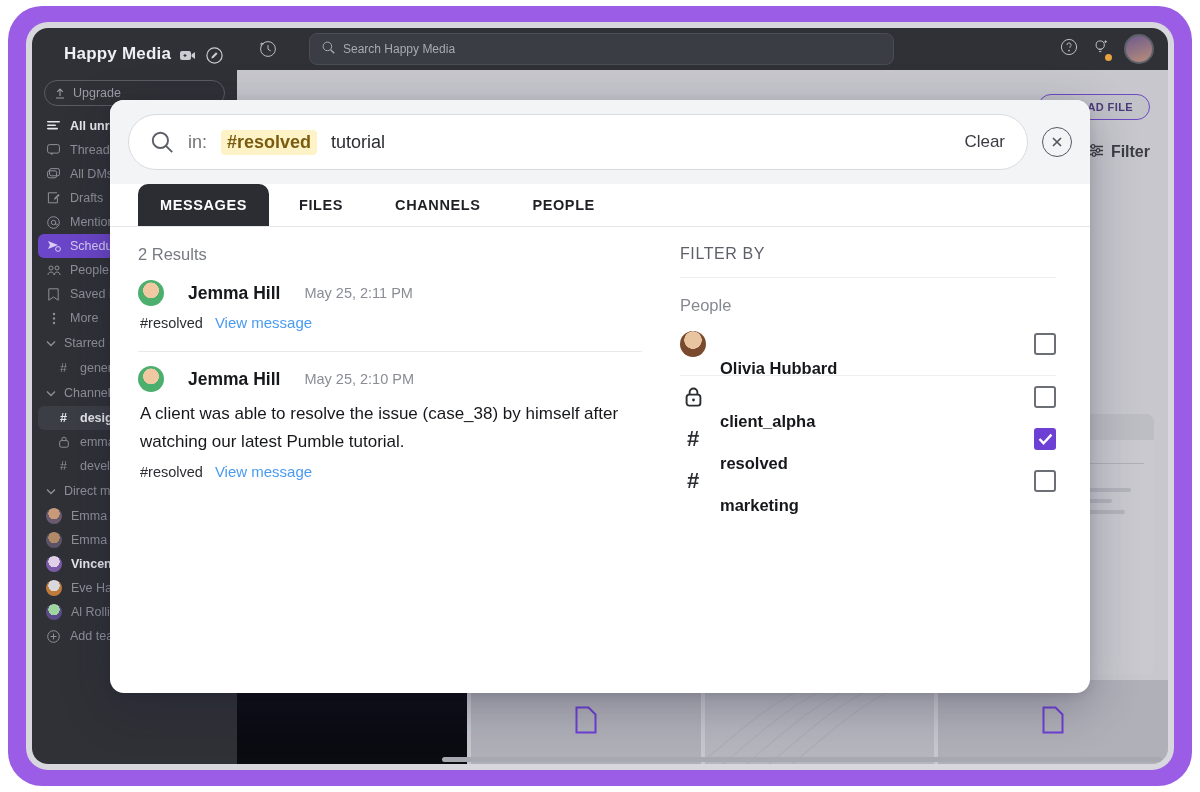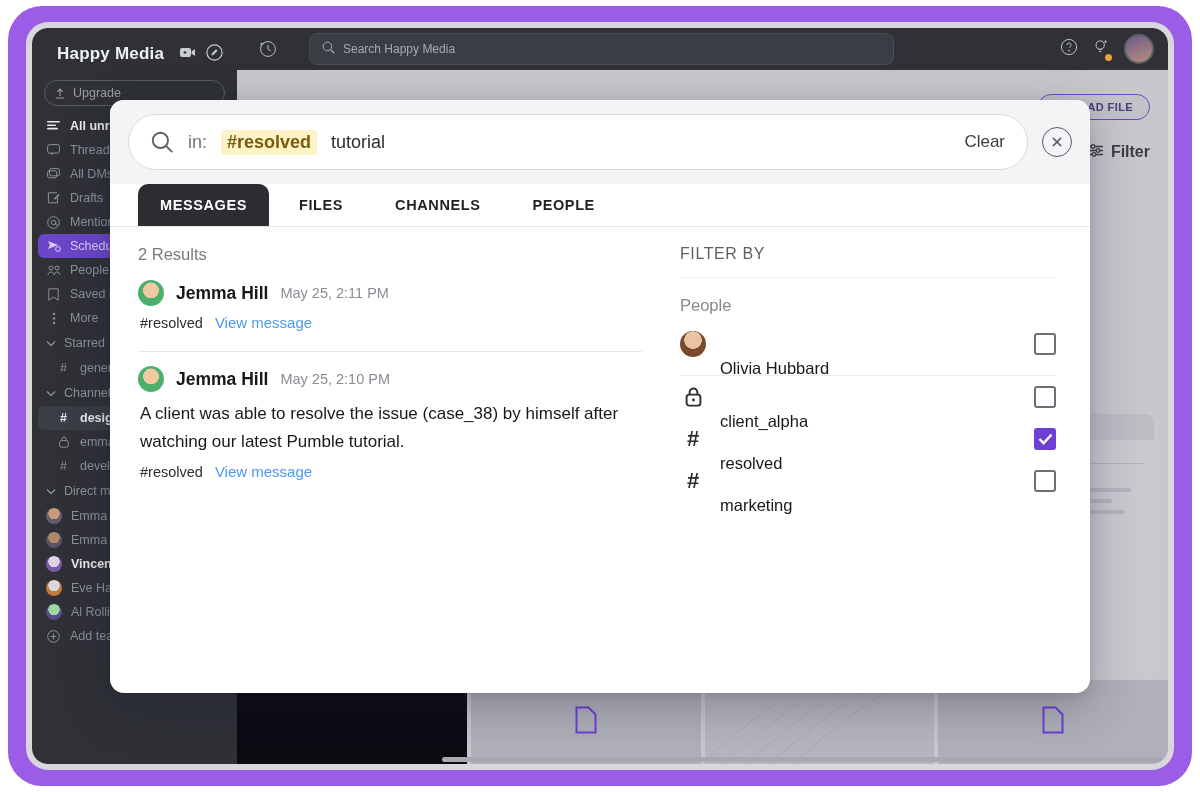--- a/index.html
+++ b/index.html
@@ -38,21 +38,21 @@
 
   
   .app-inner { position: absolute; inset: 0; }
 
   .sidebar {
     position: absolute; left: 0; top: 0; bottom: 0; width: 205px;
     background: #2f3136;
     border-radius: 14px 0 0 14px;
   }
   .sb-head {
-    display: flex; align-items: flex-start; padding: 16px 14px 10px 25px;
+    display: flex; align-items: flex-end; padding: 16px 14px 10px 32px;
     justify-content: space-between;
   }
   .sb-title { color: #eceff3; font-size: 17px; font-weight: bold; letter-spacing: .2px; }
   .sb-head-icons { display: flex; gap: 10px; align-items: center; }
   .sb-ic { color: #c9ccd2; font-size: 13px; display: inline-flex; align-items: center; }
   .sb-ic svg { display: block; }
 
   .upgrade-pill {
     margin: 6px 12px 8px 12px; height: 26px; border: 1px solid #585c64;
     border-radius: 13px; display: flex; align-items: center; gap: 8px;
@@ -146,40 +146,40 @@
   .tabs { display: flex; align-items: flex-end; padding-left: 28px; gap: 8px;
           border-bottom: 1px solid #e6e7ea; background:#fff; }
   .tab { font-size: 14.5px; font-weight: bold; color: #1f2024; letter-spacing: .6px;
          padding: 13px 22px; }
   .tab.active { background: #2b2d33; color: #ffffff; border-radius: 10px 10px 0 0; }
 
   .body { flex: 1; display: flex; padding: 18px 0 0 0; overflow: hidden; }
   .results { width: 560px; padding: 0 28px 0 28px; }
   .results-count { color: #777a80; font-size: 16.5px; margin-bottom: 16px; }
   .msg { padding-bottom: 4px; }
-  .msg-head { display:flex; align-items:center; gap: 12px; margin-bottom: 8px; }
+  .msg-head { display:flex; align-items:center; gap: 24px; margin-bottom: 8px; }
   .msg-av { width: 26px; height: 26px; border-radius: 50%; flex:0 0 26px;
             background: radial-gradient(circle at 50% 40%, #f0c9a3 0 38%, #4caf6e 40% 100%); }
   .msg-name { font-size: 17.5px; font-weight: bold; color: #17181c; }
   .msg-time { font-size: 14.5px; color: #8a8d93; }
   .msg-text { font-size: 17px; line-height: 1.62; color: #17181c; padding-left: 2px; }
   .msg-link { color: #4a9bf0; }
   .msg-foot { display: flex; gap: 12px; align-items: baseline; margin-top: 8px; padding-left: 2px; }
   .msg-chan { font-size: 14.5px; color: #2b2d31; }
   .msg-view { font-size: 15px; color: #4a9bf0; }
   .msg-div { height: 1px; background: #e8e9ec; margin: 16px 0 14px 0; }
 
   .filters { flex: 1; padding: 0 34px 0 10px; }
   .filter-title { font-size: 16px; color: #5d6066; letter-spacing: .6px; padding-bottom: 14px;
                   border-bottom: 1px solid #eceef0; }
   .filter-group-label { font-size: 16.5px; color: #86898f; margin: 18px 0 8px 0; }
   .frow { display:flex; align-items:center; gap: 14px; height: 42px; }
   .frow .f-ic { width: 26px; display:flex; justify-content:center; color:#2b2d31; flex:0 0 26px; }
   .frow .f-av { width: 26px; height: 26px; border-radius: 50%; flex:0 0 26px; }
-  .frow .f-label { font-size: 16.5px; font-weight: normal; color: #17181c; margin-top: 48px; }
+  .frow .f-label { font-size: 16.5px; font-weight: bold; color: #17181c; margin-top: 48px; }
   .cb { margin-left: auto; width: 22px; height: 22px; border: 2px solid #6c6f75;
         border-radius: 3px; background: #fff; display:flex; align-items:center; justify-content:center; }
   .cb.checked { background: #6d3fd4; border-color: #6d3fd4; }
   .fdiv { height: 1px; background: #eceef0; margin: 10px 0 0 0; }
   .av-olivia { background: radial-gradient(circle at 50% 35%, #e8c4a0 0 40%, #7a4a2e 42% 100%); }
   .av-kate  { background: radial-gradient(circle at 50% 35%, #8a5a3c 0 40%, #3f5f6d 42% 100%); }
 </style>
 </head>
 <body>
 

